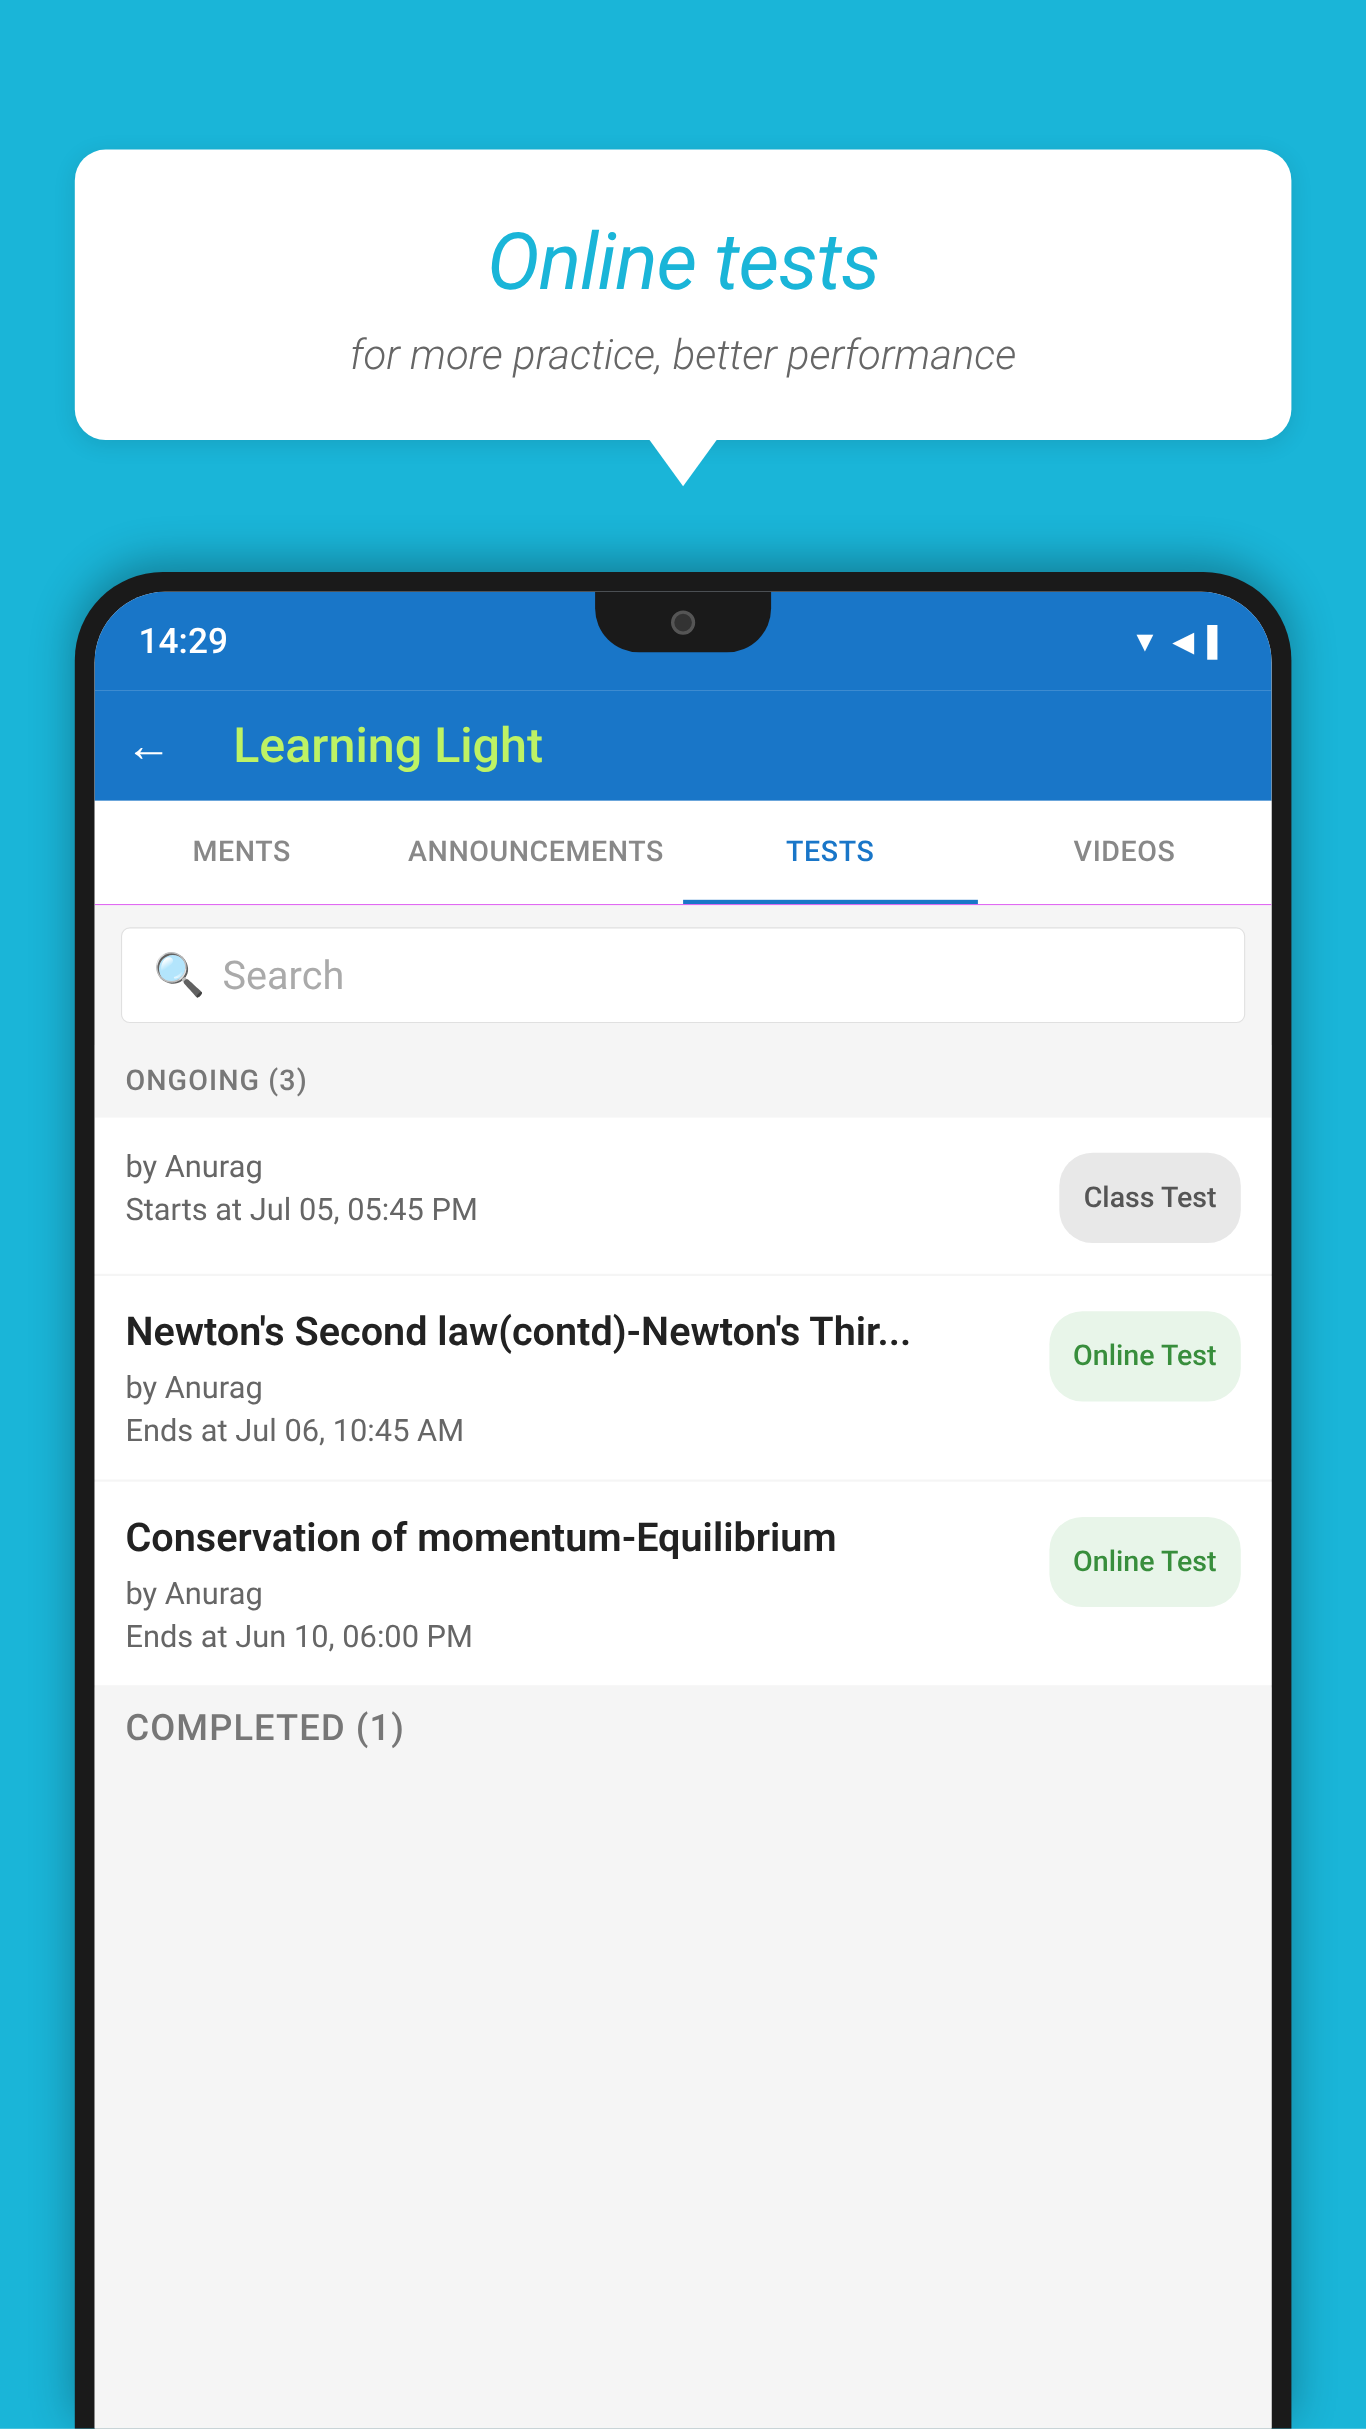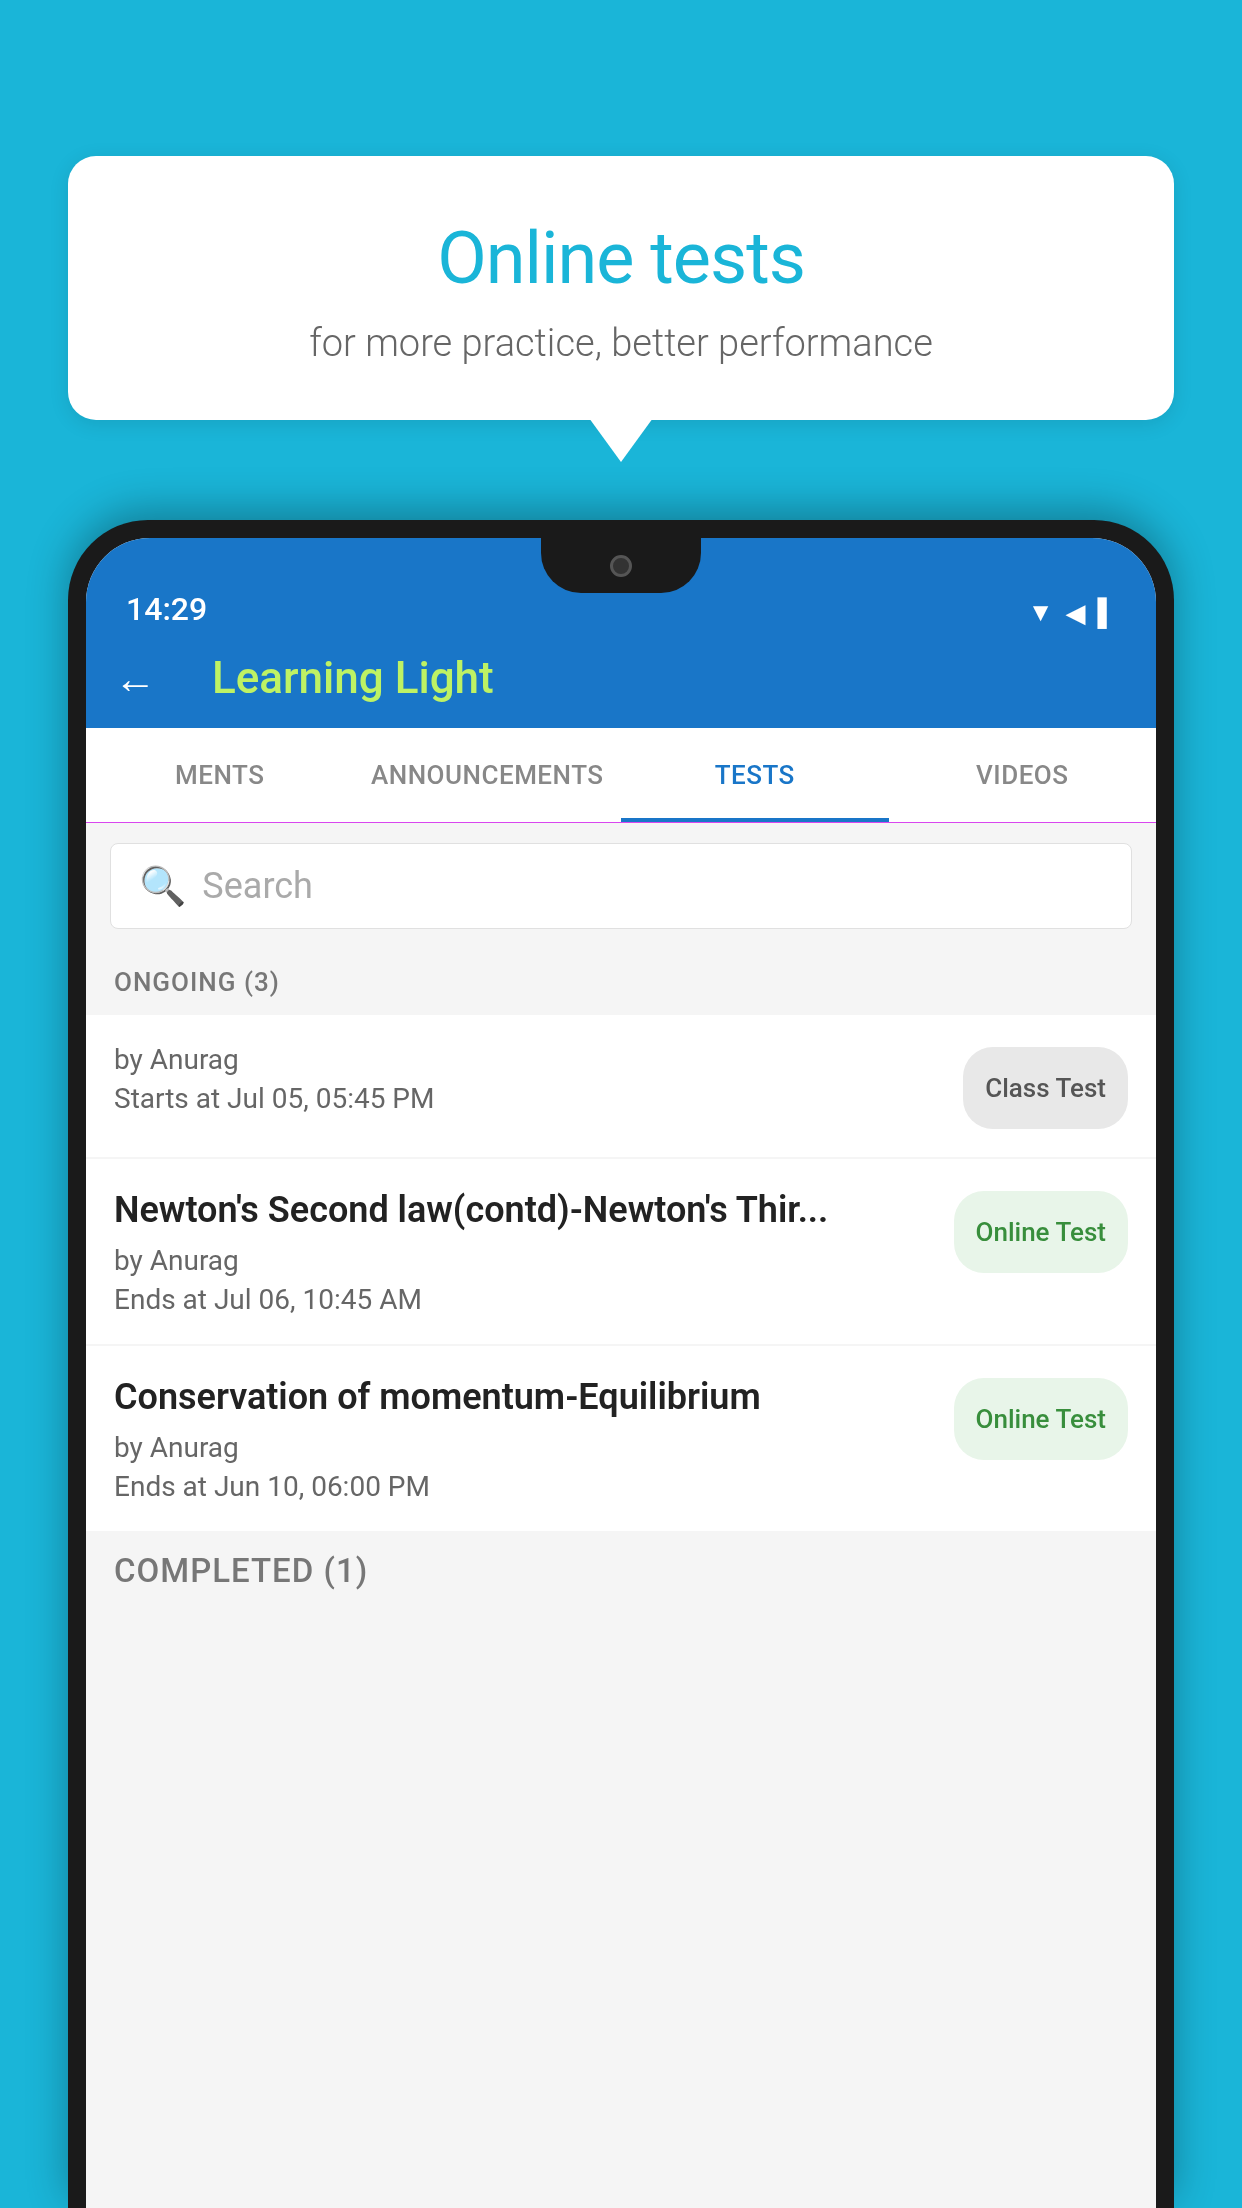--- a/index.html
+++ b/index.html
@@ -10,23 +10,24 @@
       height: 2208px;
       background-color: #1ab5d8;
       font-family: 'Roboto', Arial, sans-serif;
       overflow: hidden;
       position: relative;
     }
 
     
     .speech-bubble-container {
       position: absolute;
-      top: 156px;
+      top: 136px;
       left: 68px;
       right: 68px;
+      font-style: italic;
     }
 
     .speech-bubble {
       background: white;
       border-radius: 28px;
       padding: 60px 40px 55px;
       text-align: center;
       box-shadow: 0 4px 20px rgba(0,0,0,0.1);
       position: relative;
     }
@@ -86,21 +87,21 @@
       display: flex;
       flex-direction: column;
     }
 
     
     .phone-notch-area {
       background: #1976c8;
       height: 90px;
       position: relative;
       display: flex;
-      align-items: flex-end;
+      align-items: center;
       justify-content: space-between;
       padding: 0 40px;
       flex-shrink: 0;
     }
 
     .status-time {
       color: white;
       font-size: 32px;
       font-weight: 500;
     }

